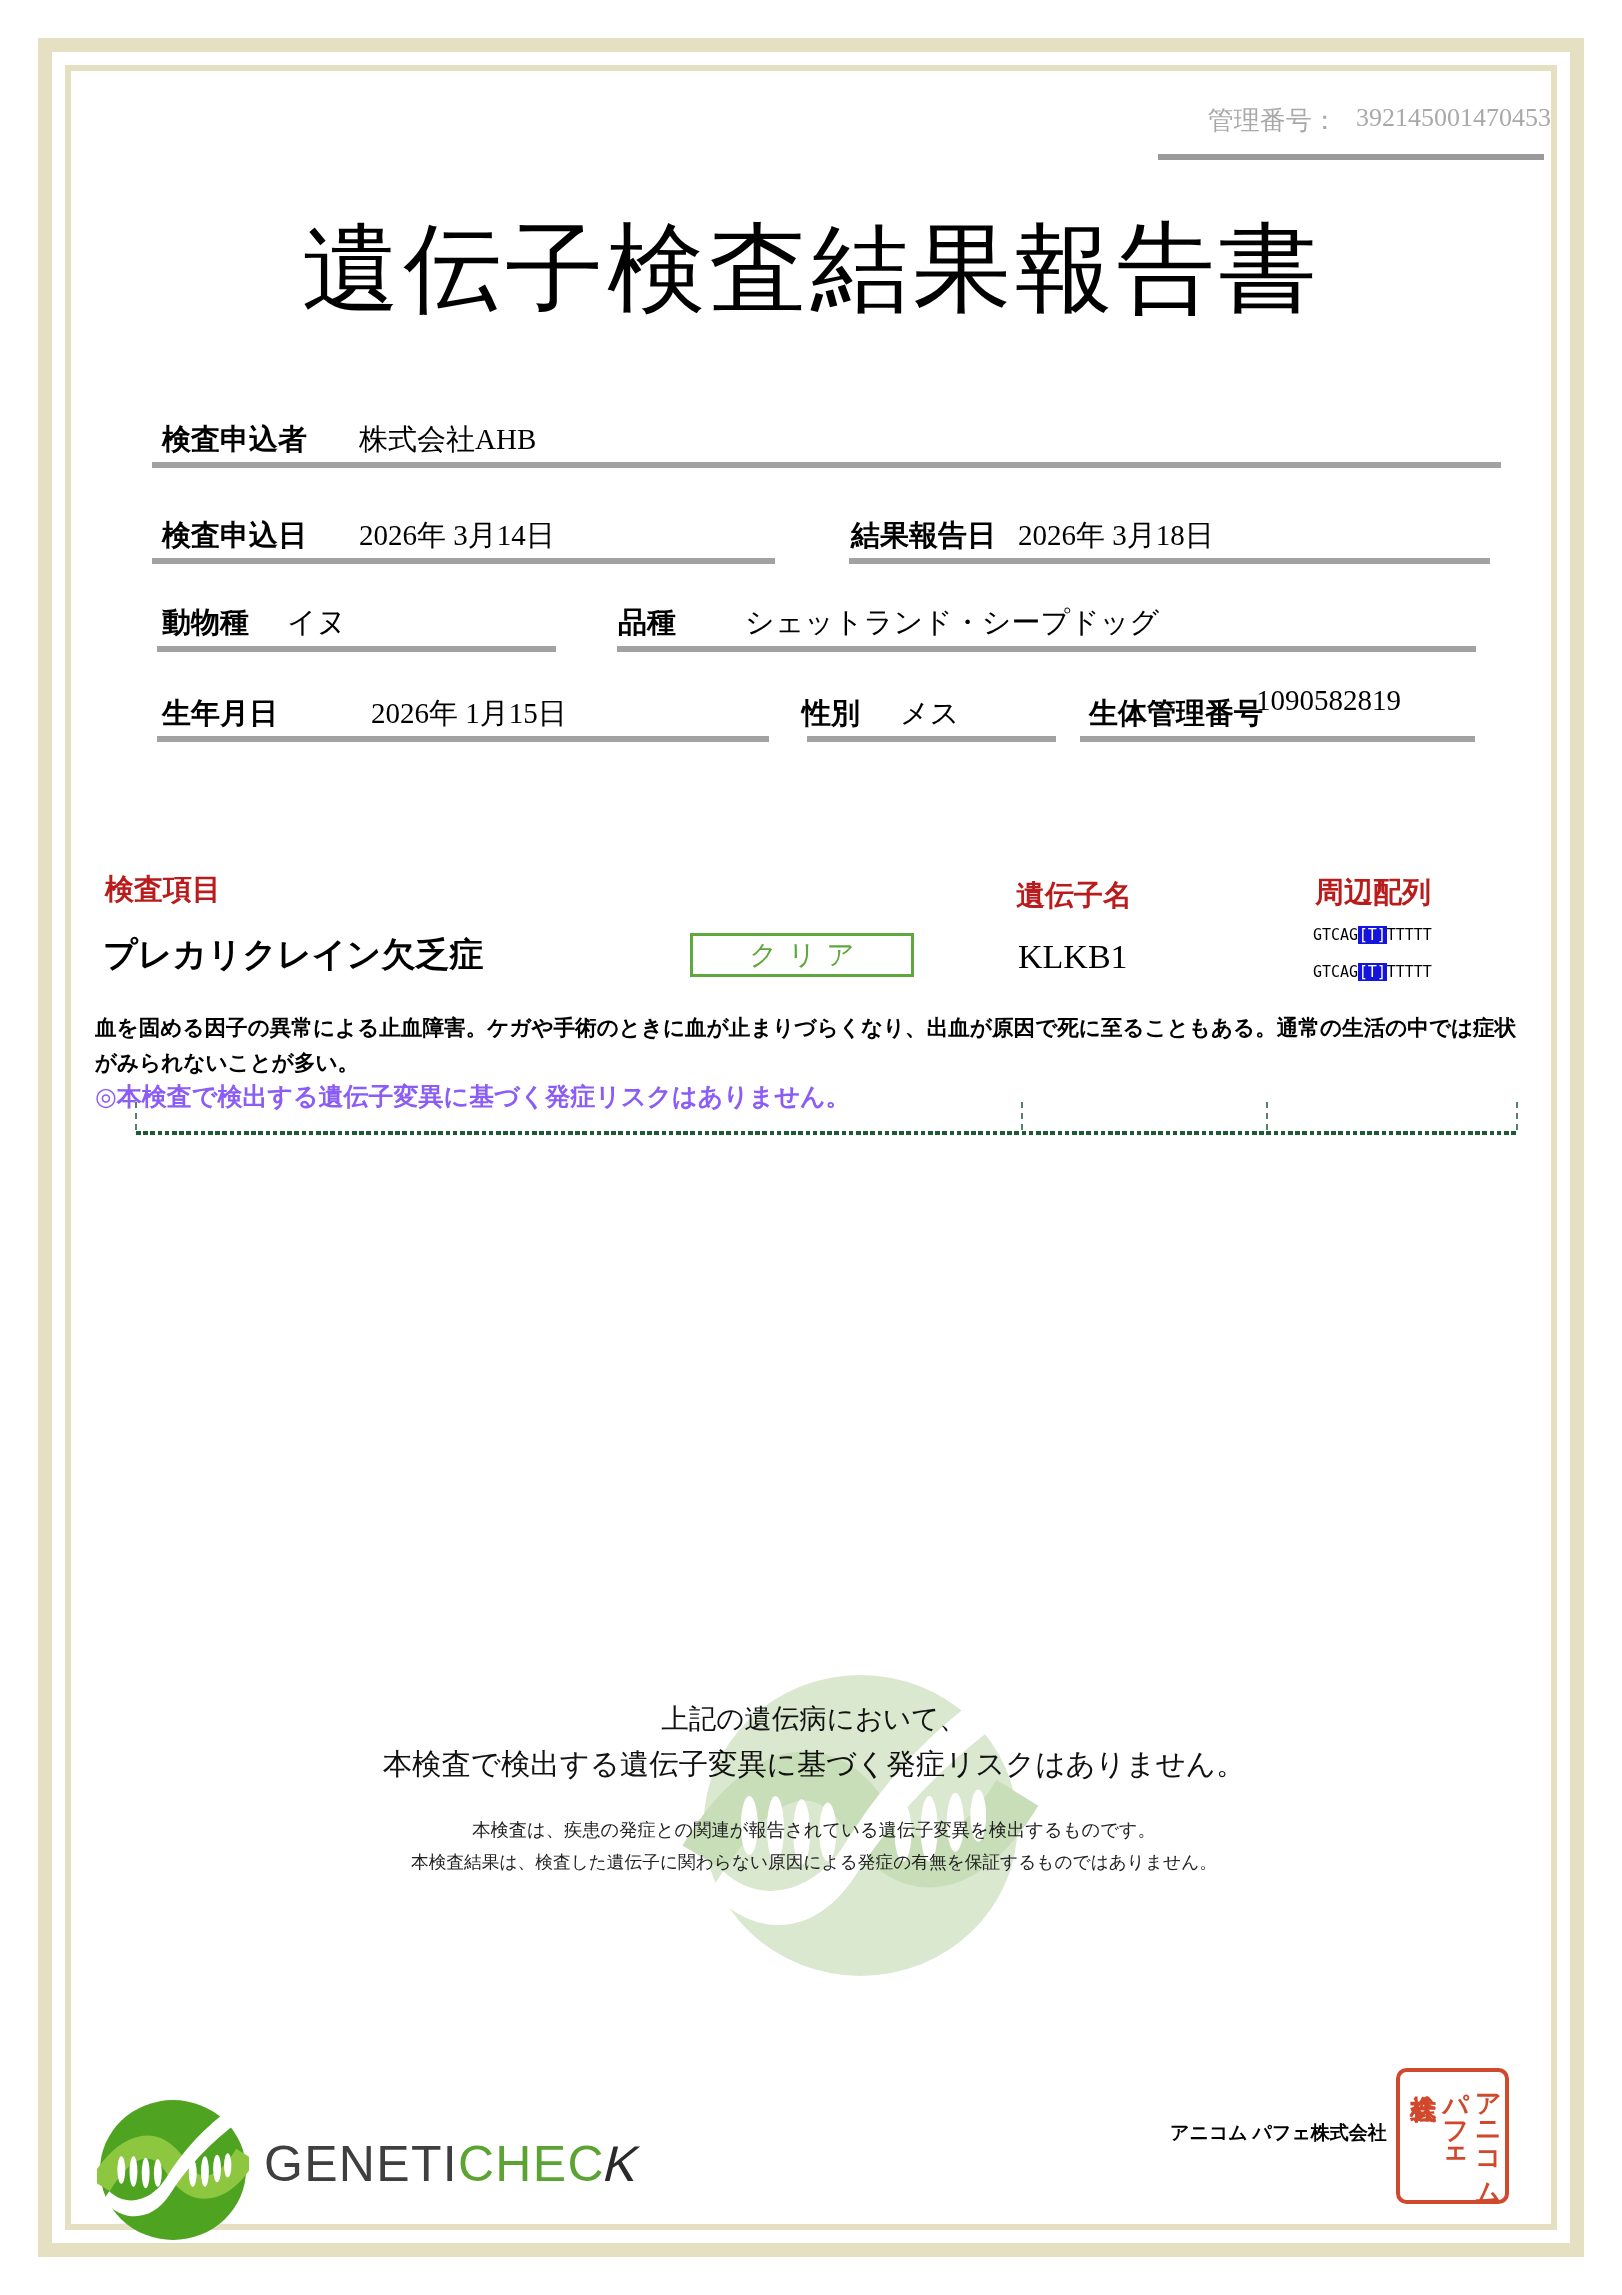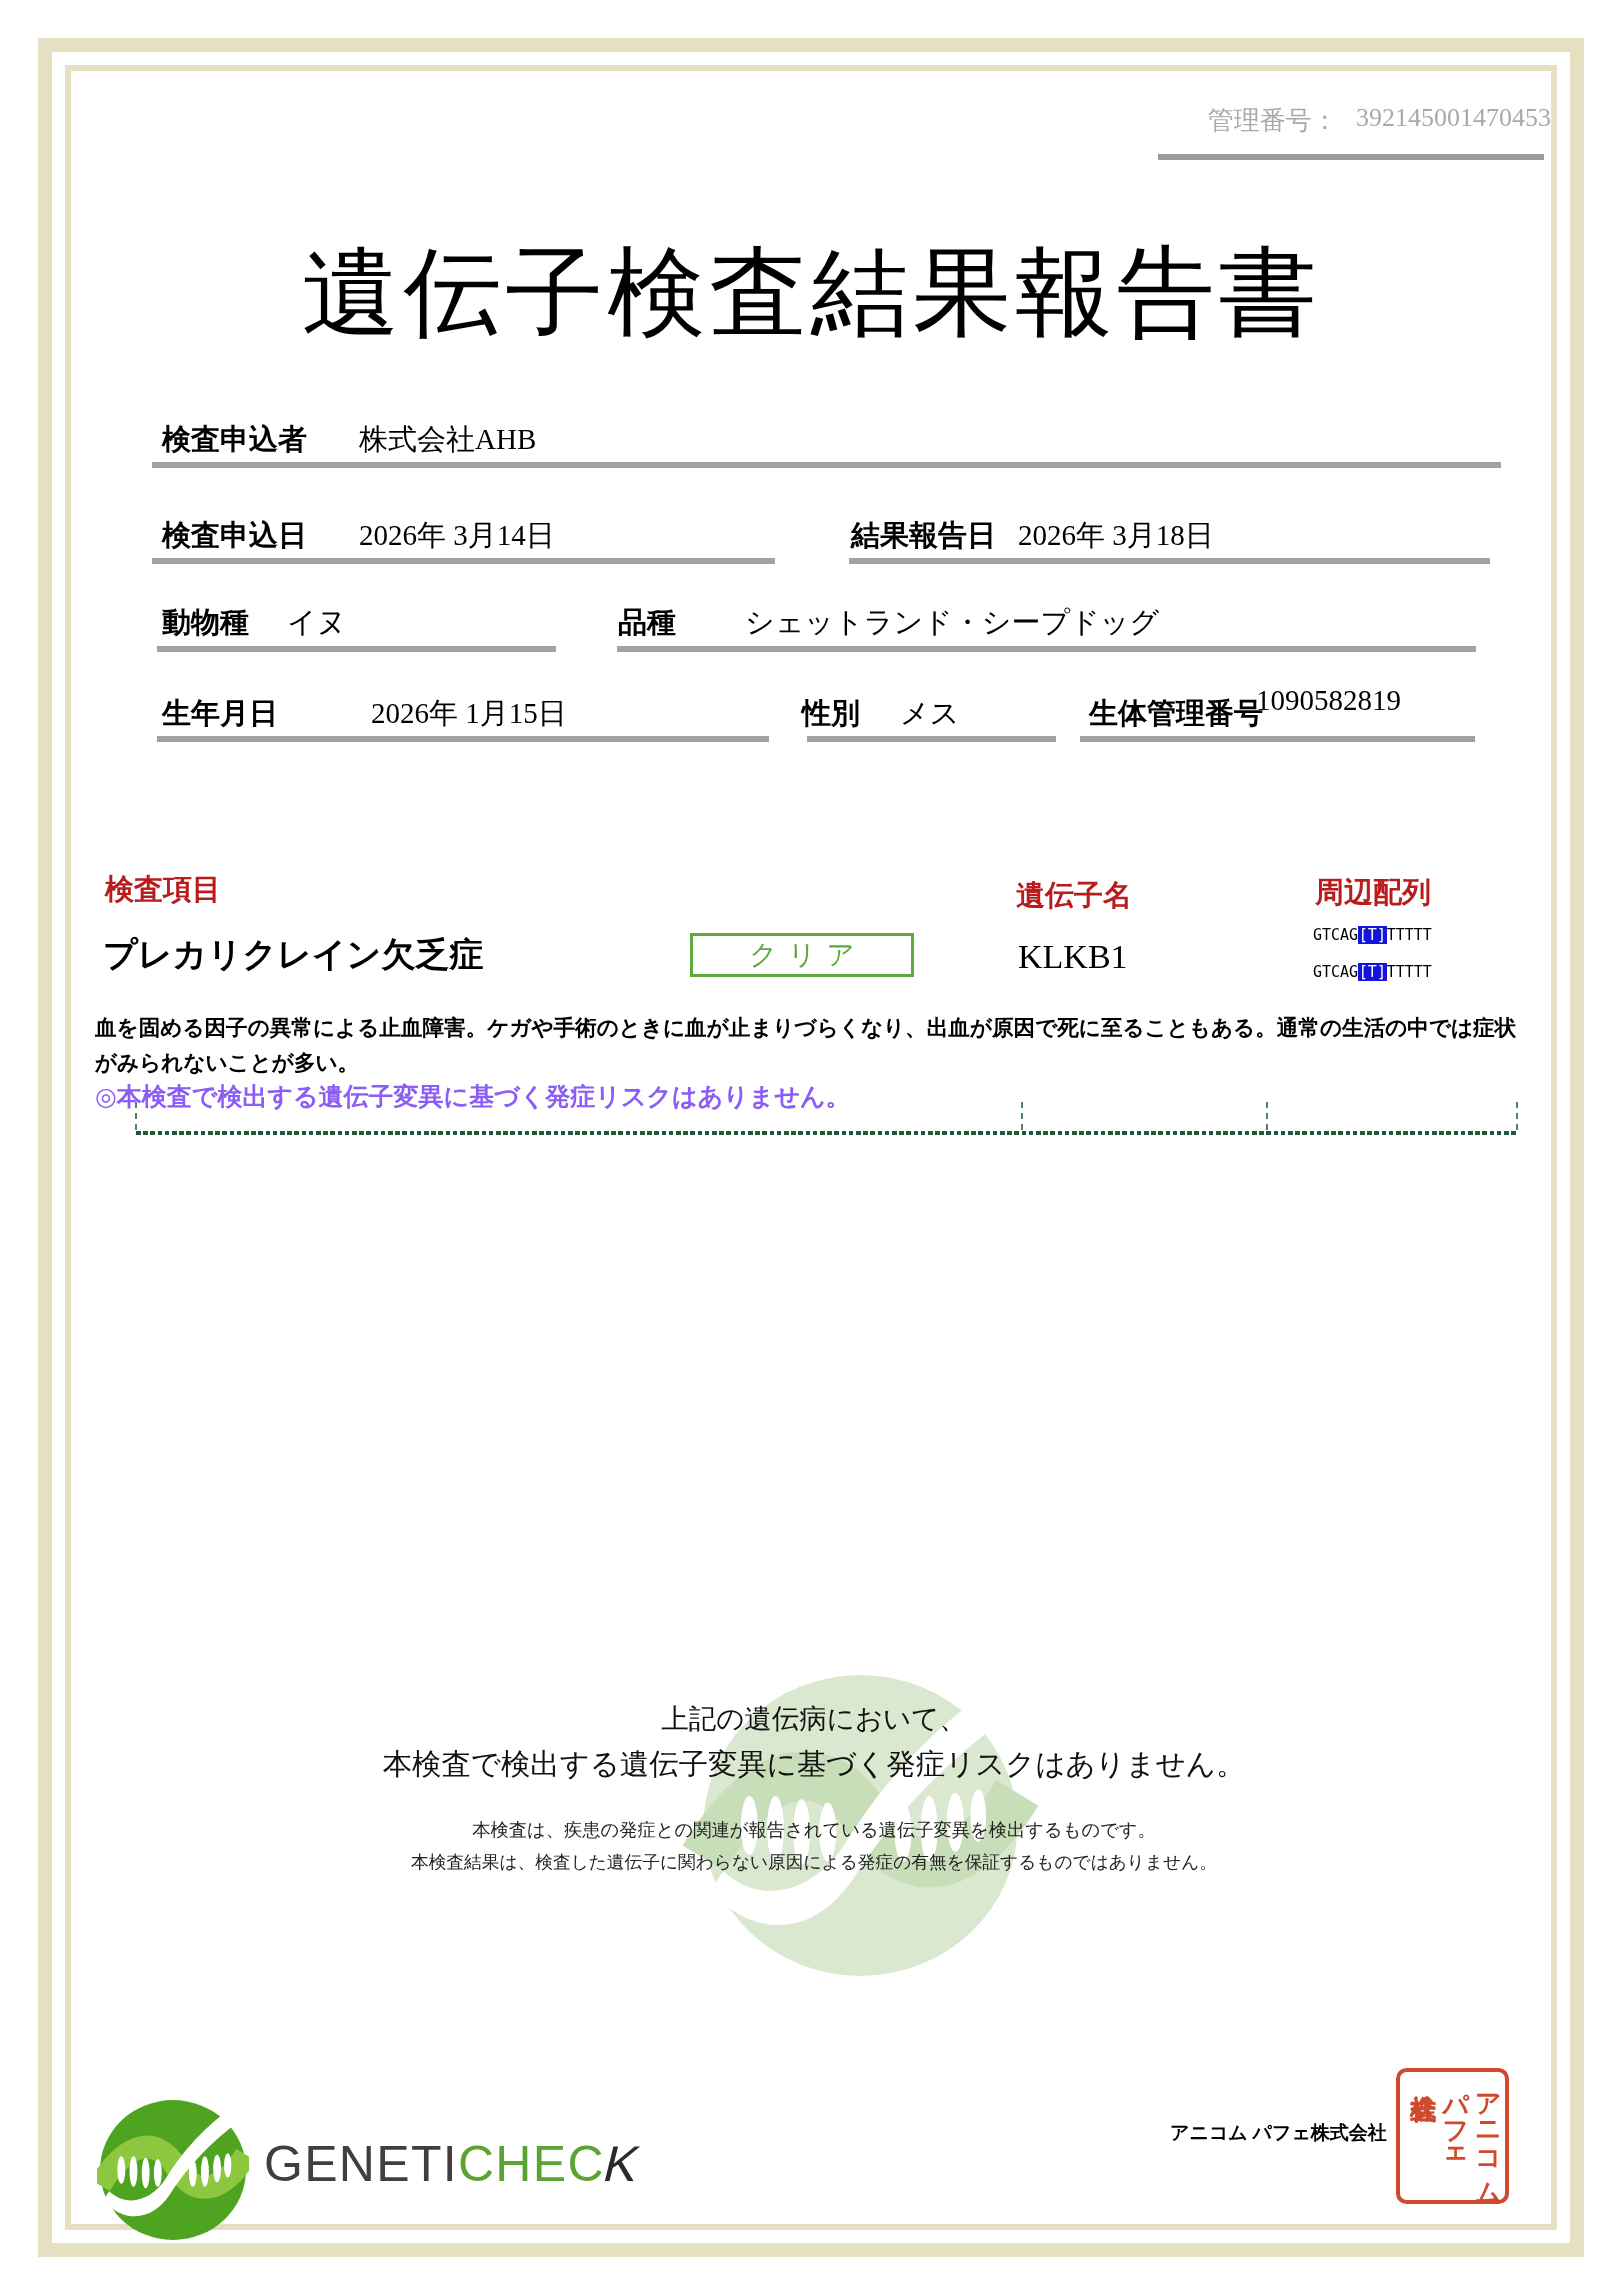--- a/index.html
+++ b/index.html
@@ -20,21 +20,21 @@
   .frame-inner { position:absolute; left:65px; top:65px; right:65px; bottom:65px;
     border:6.5px solid #e6e0c3; pointer-events:none; }
 
   .abs { position:absolute; z-index:2; }
 
   
   .admin-line { left:1217px; top:103px; width:334px; font-size:26px; color:#a9a9a9;
     display:flex; gap:18.3px; justify-content:flex-end; white-space:nowrap; }
   .admin-underline { left:1158px; top:154px; width:386px; height:5.9px; background:#9b9b9b; }
 
-  .doc-title { left:0; top:228px; width:1622px; text-align:center;
+  .doc-title { left:0; top:204px; width:1622px; text-align:center;
     font-size:98px; letter-spacing:3.9px; color:#000; font-weight:500; }
 
   
   .flabel { font-size:29px; font-weight:700; white-space:nowrap; }
   .fvalue { font-size:29px; font-weight:400; white-space:nowrap; }
   .uline  { height:5.9px; background:#a2a2a2; }
 
   
   .green-head { font-size:29px; font-weight:700; color:#b91c1c; white-space:nowrap; }
   .item-name { left:103px; top:932px; font-size:34px; font-weight:600; }

